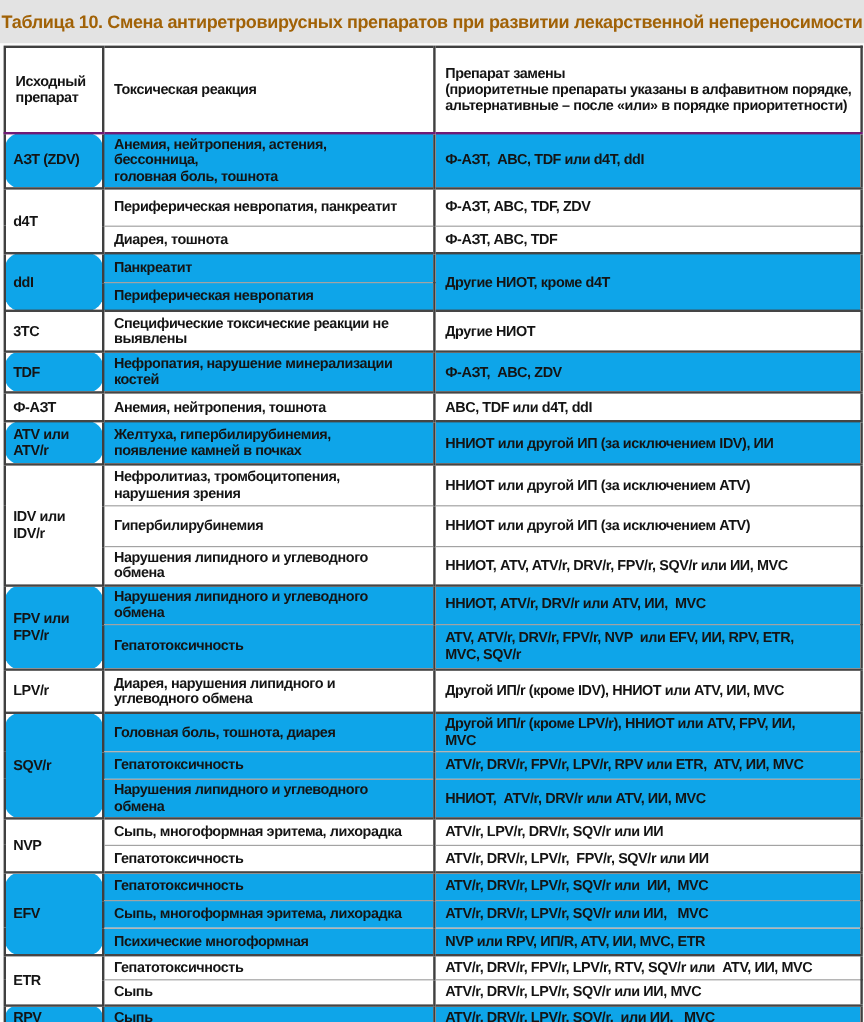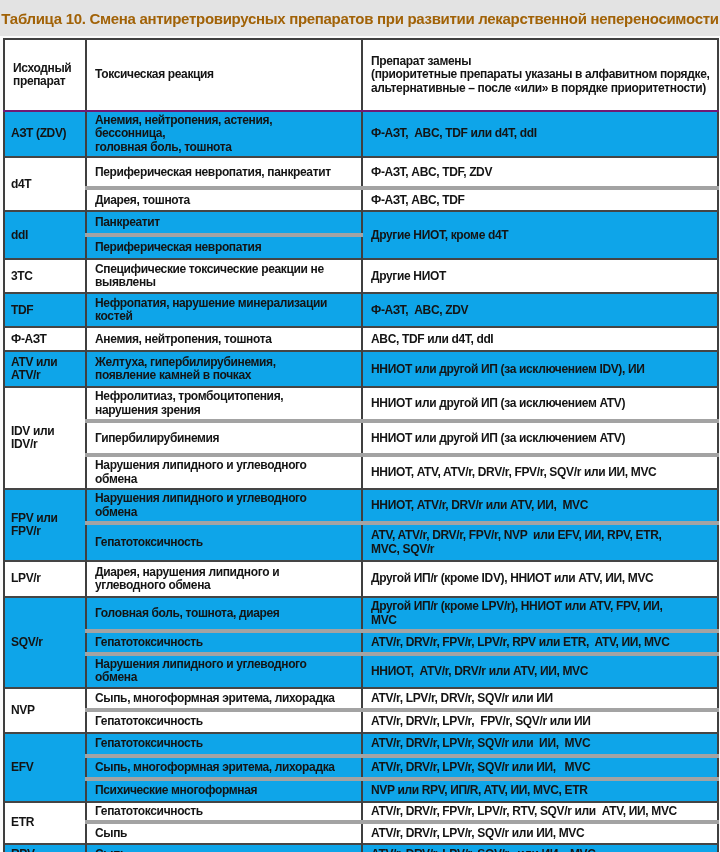--- a/index.html
+++ b/index.html
@@ -51,22 +51,22 @@
     white-space: pre-wrap;
     overflow: hidden;
   }
   thead th {
     border-bottom: 2px solid #701a75;
     background: #fff;
     height: 66px;
   }
   tr.shade > td { background: #0ea5e9; }
   tr.section-start > td { border-top: 2px solid #454545; }
-  tr.inner-row > td { border-top: 4px solid #a3a3a3; }
-  td.drug-cell { padding-left: 6px; }
+  tr.inner-row > td { border-top: 1px solid #a3a3a3; }
+  td.drug-cell { padding-left: 6px; border-radius: 13px; }
   td.replacement-cell { padding-right: 3px; }
 </style>
 </head>
 <body>
 
 <div class="title-bar">
   <div class="title-text">Таблица 10. Смена антиретровирусных препаратов при развитии лекарственной непереносимости</div>
 </div>
 
 <table class="drug-table">

